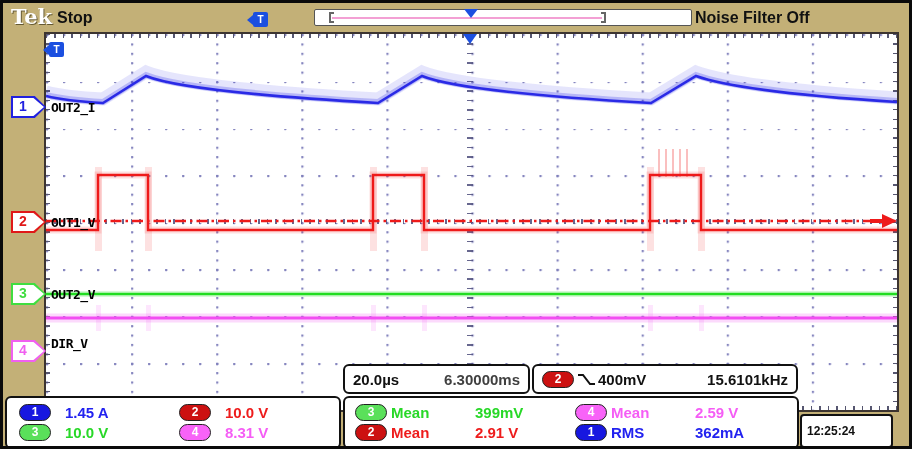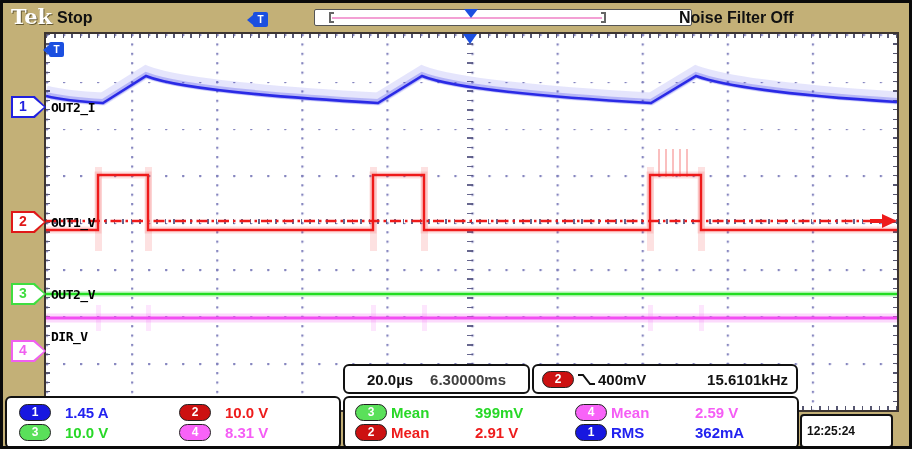--- a/index.html
+++ b/index.html
@@ -6,21 +6,21 @@
   body { background:#222; font-family:"Liberation Sans", sans-serif; }
   .screen {
     position:relative; width:912px; height:449px;
     background:#c3b077; border:3px solid #0a0a0a; border-radius:1px;
     overflow:hidden;
   }
   
   .tek-logo { position:absolute; left:8px; top:1px; font-family:"DejaVu Serif", serif;
     font-weight:bold; font-size:21px; color:#fff; text-shadow:1px 1px 0 rgba(90,80,45,.9); }
   .acq-status { position:absolute; left:54px; top:6px; font-size:16px; font-weight:bold; color:#111; }
-  .noise-filter { position:absolute; left:676px; top:6px; font-size:16px; font-weight:bold; color:#111;text-align:center; }
+  .noise-filter { position:absolute; left:692px; top:6px; font-size:16px; font-weight:bold; color:#111;text-align:center; }
   .t-icon { position:absolute; width:15px; height:15px; background:#1b4fe0; border-radius:2px;
     color:#fff; font-size:10px; font-weight:bold; text-align:center; line-height:15px; }
   .t-icon::before { content:""; position:absolute; left:-6px; top:3px;
     border:5px solid transparent; border-right:6px solid #1b4fe0; border-left:none; }
   .t-icon-topbar { left:250px; top:9px; }
   .record-bar { position:absolute; left:311px; top:6px; width:378px; height:17px;
     background:#fff; border:1px solid #555; border-radius:2px; }
   .record-line { position:absolute; left:17px; top:7px; width:270px; height:2px; background:#f3a0d4; }
   .bracket { position:absolute; top:2px; width:5px; height:11px; border-top:2px solid #666; border-bottom:2px solid #666; }
   .bracket-l { left:14px; border-left:2px solid #666; }
@@ -55,21 +55,21 @@
   .ch-marker { position:absolute; left:8px; width:35px; height:22px; z-index:4; }
   .ch-marker .arr-o { position:absolute; inset:0; background:var(--c);
     clip-path:polygon(0 0,68% 0,100% 50%,68% 100%,0 100%); }
   .ch-marker .arr-i { position:absolute; inset:2px; background:#fff;
     clip-path:polygon(0 0,66% 0,100% 50%,66% 100%,0 100%); }
   .ch-marker span { position:absolute; left:0; top:2px; width:24px; text-align:center;
     color:var(--c); font-weight:bold; font-size:14px; }
   
   .box { position:absolute; background:#fff; border:2px solid #111; border-radius:6px; z-index:6; }
   .hbox { display:flex; align-items:center; }
-  .timebase-box { left:340px; top:361px; width:187px; height:30px; padding:0 22px;
+  .timebase-box { left:340px; top:361px; width:187px; height:30px; padding:0 8px;
     justify-content:space-between; font-size:15px; font-weight:bold; color:#111; }
   .pos-blue { color:#404040; }
   .trigger-box { left:529px; top:361px; width:266px; height:30px; padding:0 8px;
     font-size:15px; font-weight:bold; color:#111; }
   .trigger-box .freq { margin-left:auto;text-align:right; }
   .badge { display:inline-block; min-width:32px; height:17px; border-radius:9px; border:1px solid #222;
     color:#fff; font-size:12px; font-weight:bold; text-align:center; line-height:15px; }
   .b1 { background:#1717e0; } .b2 { background:#cc1111; } .b3 { background:#5ae05a; } .b4 { background:#f863f8; }
   .c1 { color:#2222f0; } .c2 { color:#ee1c1c; } .c3 { color:#28d828; } .c4 { color:#f55df5; }
   .scale-box { left:2px; top:393px; width:336px; height:53px; padding:4px 6px;
@@ -138,21 +138,21 @@
         <path d="M0,62 Q20,67 57,69 L100,42 Q140,58 332,69 L376,42 Q416,58 605,69 L650,42 Q695,58 851,68" fill="none" stroke="#2a2ae6" stroke-width="2.6"></path>
         <path d="M0,196 H52 V141 H102 V196 H327 V141 H378 V196 H604 V141 H655 V196 H851" fill="none" stroke="#ee1a1a" stroke-width="2.4"></path>
         <path d="M836,180 L851,187 L836,194 Z" fill="#ee1a1a"></path>
         <rect x="824" y="185" width="14" height="4" fill="#ee1a1a"></rect>
         <path d="M417,0 L431,0 L424,10 Z" fill="#1b4fe0"></path>
       </svg>
     <div class="t-icon t-icon-grid">T</div>
     <div class="ch-label" style="top:66px">OUT2_I</div>
     <div class="ch-label" style="top:181px">OUT1_V</div>
     <div class="ch-label" style="top:253px">OUT2_V</div>
-    <div class="ch-label" style="top:295px">DIR_V</div>
+    <div class="ch-label" style="top:302px">DIR_V</div>
   </div>
 
   <div class="ch-marker" style="--c:#2020e0; top:93px">
     <div class="arr-o"></div>
       <div class="arr-i"></div>
       <span>1</span>
   </div>
   <div class="ch-marker" style="--c:#e01818; top:208px">
     <div class="arr-o"></div>
       <div class="arr-i"></div>

